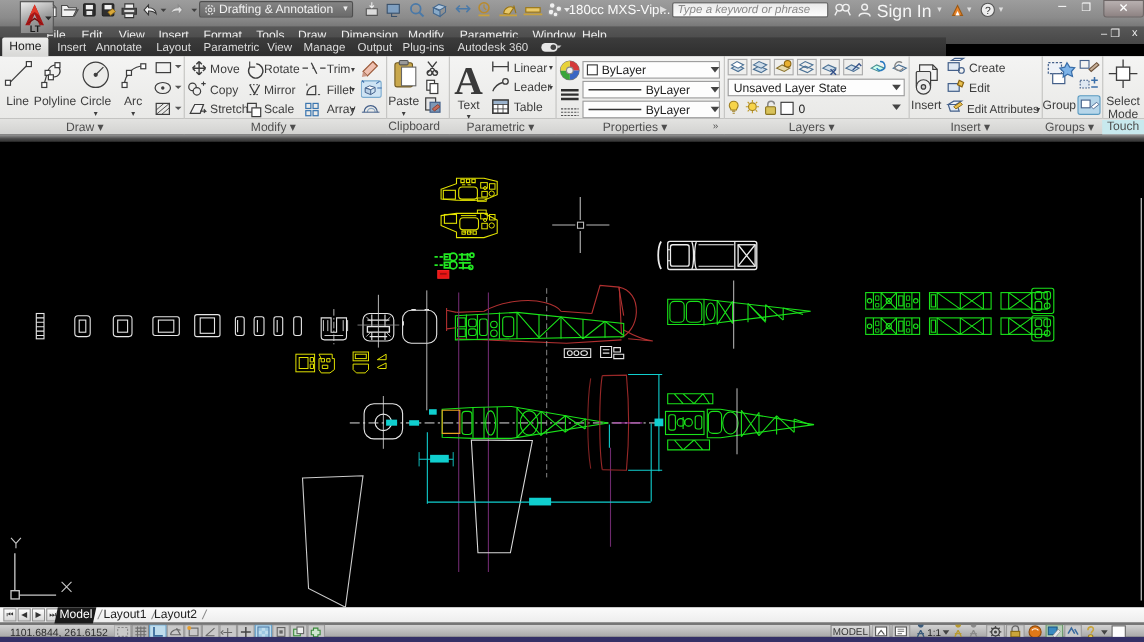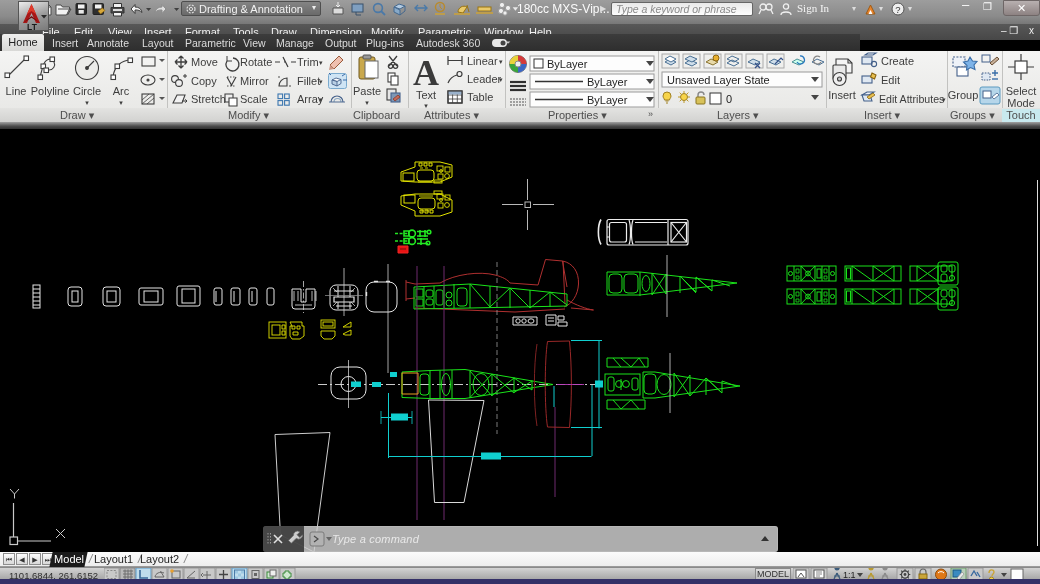--- a/index.html
+++ b/index.html
@@ -107,21 +107,21 @@
           <circle cx="11" cy="5" r="3"></circle>
           <path d="M3 8 l-2 4 M13 8 l2 4 M8 5 h0"></path>
         </g>
       </svg>
     <svg class="abs" style="left:779px;top:2px" width="14" height="14" viewBox="0 0 14 14">
         <g fill="none" stroke="#f0f0f0" stroke-width="1.3">
           <circle cx="7" cy="4.5" r="2.6"></circle>
           <path d="M2 13 c0 -4 10 -4 10 0"></path>
         </g>
       </svg>
-    <span class="abs" style="left:797px;top:2px;font-size:11px;color:#f5f5f5;font-family:Liberation Serif, serif;">Sign In</span>
+    <span class="abs" style="left:797px;top:2px;font-size:16px;color:#f5f5f5;">Sign In</span>
     <span class="abs" style="left:852px;top:4px;font-size:8px;color:#ddd;">▾</span>
     <svg class="abs" style="left:863px;top:2px" width="15" height="14" viewBox="0 0 15 14">
         <path d="M3 12 l4.5 -9 l4.5 9 z" fill="#e8832a" stroke="#9c5a14"></path>
         <path d="M5.5 12 l2 -4 l2 4 z" fill="#fff" stroke="none"></path>
       </svg>
     <span class="abs" style="left:879px;top:4px;font-size:8px;color:#ddd;">▾</span>
     <svg class="abs" style="left:891px;top:2px" width="14" height="14" viewBox="0 0 14 14">
         <circle cx="7" cy="7" r="6" fill="#ededed" stroke="#555"></circle>
         <text x="7" y="10.5" font-size="9.5" text-anchor="middle" fill="#333" font-family="Liberation Sans">?</text>
       </svg>
@@ -465,21 +465,21 @@
       <path d="M19 3 v26 M6 16 h26"></path>
         <rect x="13" y="10" width="12" height="12" fill="#fff"></rect>
     </g>
     <text x="19" y="44" font-family="Liberation Sans" font-size="11" fill="#3d3d3d" text-anchor="middle">Select</text>
     <text x="19" y="56" font-family="Liberation Sans" font-size="11" fill="#3d3d3d" text-anchor="middle">Mode</text>
   </svg>
   <div class="abs" id="rlabels">
     <span class="plabel" style="left:60px">Draw ▾</span>
     <span class="plabel" style="left:228px">Modify ▾</span>
     <span class="plabel" style="left:353px">Clipboard</span>
-    <span class="plabel" style="left:424px">Attributes ▾</span>
+    <span class="plabel" style="left:424px">Parametric ▾</span>
     <span class="plabel" style="left:548px">Properties ▾</span>
     <span class="plabel" style="left:648px;font-size:9px">»</span>
     <span class="plabel" style="left:717px">Layers ▾</span>
     <span class="plabel" style="left:864px">Insert ▾</span>
     <span class="plabel" style="left:950px">Groups ▾</span>
     <span class="plabel" style="left:1002px;width:38px;text-align:center;background:#c8e9ee;height:14px;">Touch</span>
   </div>
   <div class="abs" id="redge"></div>
   <div class="abs" id="canvas">
     <svg width="1040" height="423" viewBox="0 129 1040 423">
@@ -760,38 +760,20 @@
       </g>
       <path d="M670 353 v60" stroke="#d9d9d9" stroke-width="0.8"></path>
 
       <g fill="none" stroke="#c9c9c9" stroke-width="1.2">
         <path d="M13.5 503 v34"></path>
         <rect x="10" y="537" width="7.5" height="7.5"></rect>
         <path d="M17.5 541 h33.5"></path>
         <path d="M19 489 l-4.5 5 l-4.5 -5 M14.5 494 v4.5" stroke-width="1"></path>
         <path d="M56 529 l9 9 M65 529 l-9 9" stroke-width="1"></path>
       </g>
-    </svg>
-  </div>
-  <div class="abs" id="cmdbar">
-    <div id="cmdcap"></div>
-      <div id="cmdbody"></div>
-    <svg class="abs" style="left:0;top:0" width="515" height="26" viewBox="0 0 515 26">
-      <g stroke="#9a9a9a" stroke-width="1">
-          <path d="M5 7 v12 M7.5 7 v12" stroke-dasharray="1.5 1.5"></path>
-        </g>
-      <path d="M11 9 l8 8 M19 9 l-8 8" stroke="#e0e0e0" stroke-width="1.6"></path>
-      <g transform="translate(27,6) rotate(45 7 7)">
-          <path d="M4 0 a4 4 0 0 0 -2 7 l0 7 l4 0 l0 -7 a4 4 0 0 0 2 -7 l0 4 l-4 0 z" fill="#cdcdcd" stroke="#6a6a6a" stroke-width="0.7"></path>
-        </g>
-      <rect x="47" y="6" width="14" height="14" rx="2" fill="#b2b2b2" stroke="#7a7a7a"></rect>
-      <path d="M51 10 l4 3 l-4 3" fill="none" stroke="#4a4a4a" stroke-width="1.2"></path>
-      <path d="M63 11 l3 4 l3 -4 z" fill="#666"></path>
-      <text x="69" y="16.5" font-family="Liberation Sans" font-size="11" font-style="italic" fill="#e8e8e8" letter-spacing="0.2">Type  a  command</text>
-      <path d="M498 15 l4 -5 l4 5 z" fill="#333"></path>
     </svg>
   </div>
   <div class="abs" id="tabbar">
     <div class="navbtn" style="left:3px">⏮</div>
       <div class="navbtn" style="left:16px">◀</div>
       <div class="navbtn" style="left:29px">▶</div>
       <div class="navbtn" style="left:42px">⏭</div>
     <div class="abs" style="left:51px;top:0;width:35px;height:15px;background:#1a1a1a;color:#fff;font-size:11px;text-align:center;line-height:14px;transform:skewX(-12deg);">
       <span style="display:inline-block;transform:skewX(12deg)">Model</span></div>
     <span class="abs" style="left:94px;top:1px;font-size:11px;color:#222;">Layout1</span>

